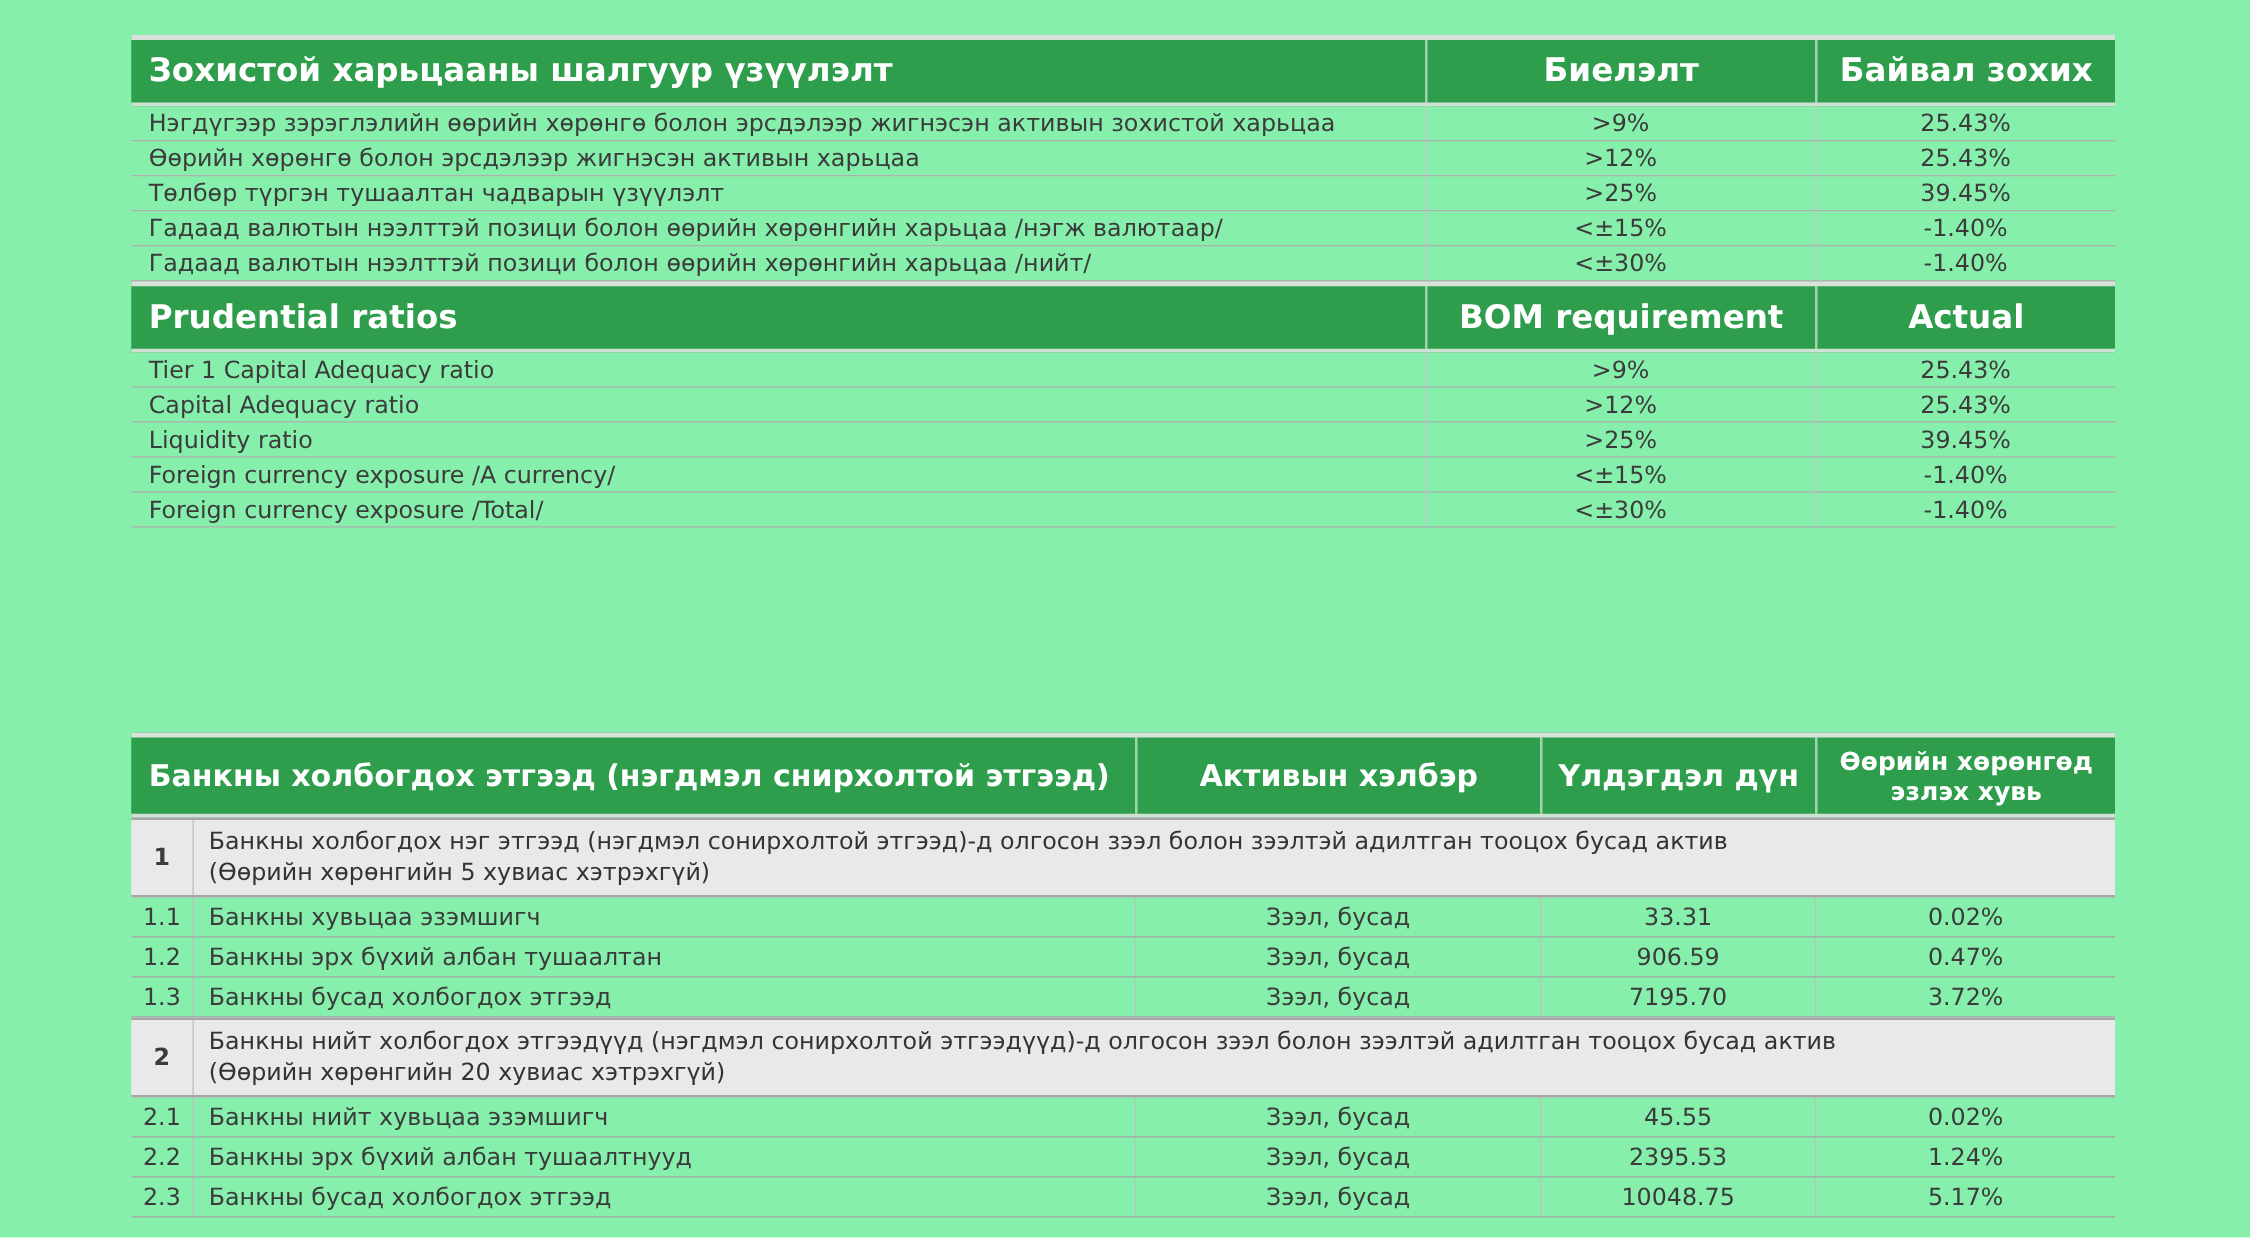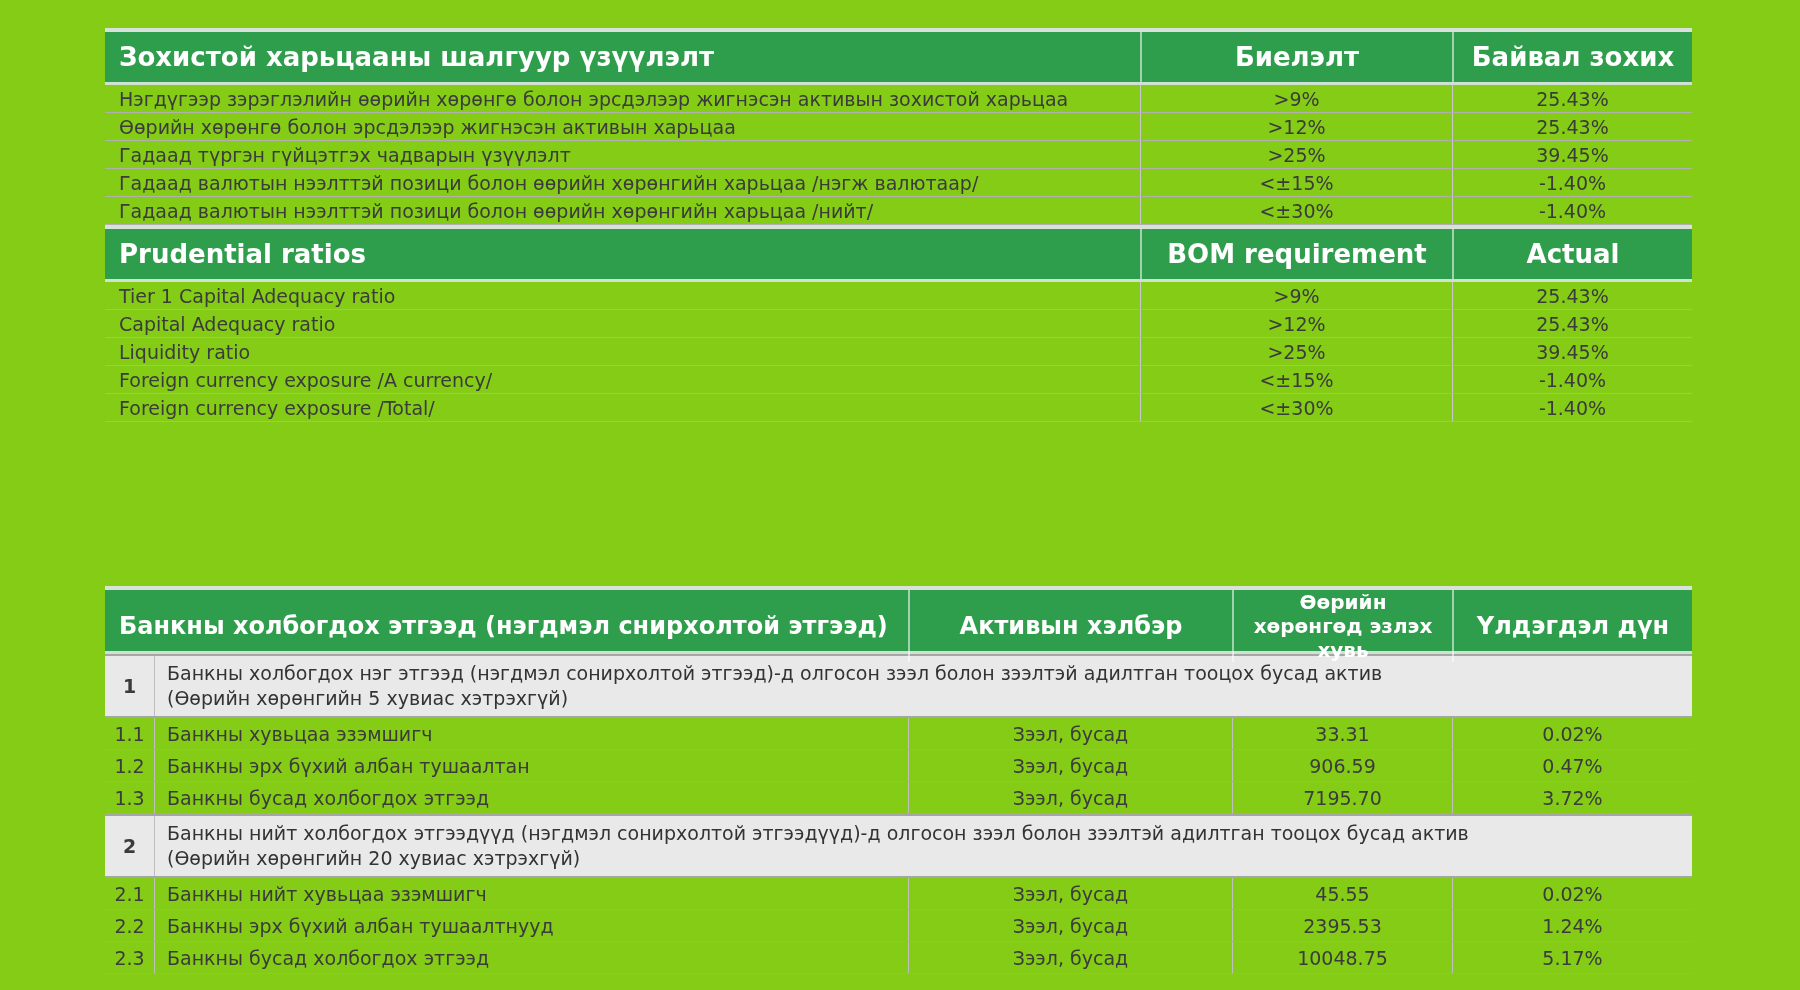--- a/index.html
+++ b/index.html
@@ -1,18 +1,18 @@
 <!DOCTYPE html>
 <html><head>
 <meta charset="utf-8">
 <style>
   * { box-sizing: border-box; margin: 0; padding: 0; }
   html, body { width: 1800px; height: 990px; background: #ffffff; overflow: hidden; }
   body { font-family: "DejaVu Sans", "Liberation Sans", sans-serif; color: #3b3b3b; }
-  #page { position: relative; width: 1800px; height: 990px; background: #84cc16; }
+  #page { position: relative; width: 1800px; height: 990px; background: #86efac; }
 
   .tbl { position: absolute; left: 105px; width: 1587px; }
   #ratio-table { top: 28px; }
   #related-table { top: 586px; }
 
   
   .ghead {
     display: grid; background: #2e9e4c; color: #ffffff;
     border-top: 4px solid #d9e2da; border-bottom: 3px solid #cfe1d3;
   }
@@ -66,21 +66,21 @@
       <div class="lbl">Нэгдүгээр зэрэглэлийн өөрийн хөрөнгө болон эрсдэлээр жигнэсэн активын зохистой харьцаа</div>
       <div class="val">&gt;9%</div>
       <div class="val">25.43%</div>
     </div>
     <div class="rrow">
       <div class="lbl">Өөрийн хөрөнгө болон эрсдэлээр жигнэсэн активын  харьцаа</div>
       <div class="val">&gt;12%</div>
       <div class="val">25.43%</div>
     </div>
     <div class="rrow">
-      <div class="lbl">Гадаад түргэн гүйцэтгэх чадварын үзүүлэлт</div>
+      <div class="lbl">Төлбөр түргэн тушаалтан чадварын үзүүлэлт</div>
       <div class="val">&gt;25%</div>
       <div class="val">39.45%</div>
     </div>
     <div class="rrow">
       <div class="lbl">Гадаад валютын нээлттэй позици болон өөрийн хөрөнгийн харьцаа /нэгж валютаар/</div>
       <div class="val">&lt;±15%</div>
       <div class="val">-1.40%</div>
     </div>
     <div class="rrow">
       <div class="lbl">Гадаад валютын нээлттэй позици болон өөрийн хөрөнгийн харьцаа /нийт/</div>
@@ -118,22 +118,22 @@
       <div class="val">&lt;±30%</div>
       <div class="val">-1.40%</div>
     </div>
   </div>
 
   <div class="tbl" id="related-table">
 
     <div class="ghead g4">
       <div class="hc title">Банкны холбогдох этгээд (нэгдмэл снирхолтой этгээд)</div>
       <div class="hc">Активын хэлбэр</div>
+      <div class="hc">Үлдэгдэл дүн</div>
       <div class="hc small">Өөрийн хөрөнгөд эзлэх хувь</div>
-      <div class="hc">Үлдэгдэл дүн</div>
     </div>
 
     <div class="group">
       <div class="no">1</div>
       <div class="gtext">
         <span>Банкны холбогдох нэг этгээд (нэгдмэл сонирхолтой этгээд)-д олгосон зээл болон зээлтэй адилтган тооцох бусад актив</span>
         <span>(Өөрийн хөрөнгийн 5 хувиас хэтрэхгүй)</span>
       </div>
     </div>
     <div class="drow">

